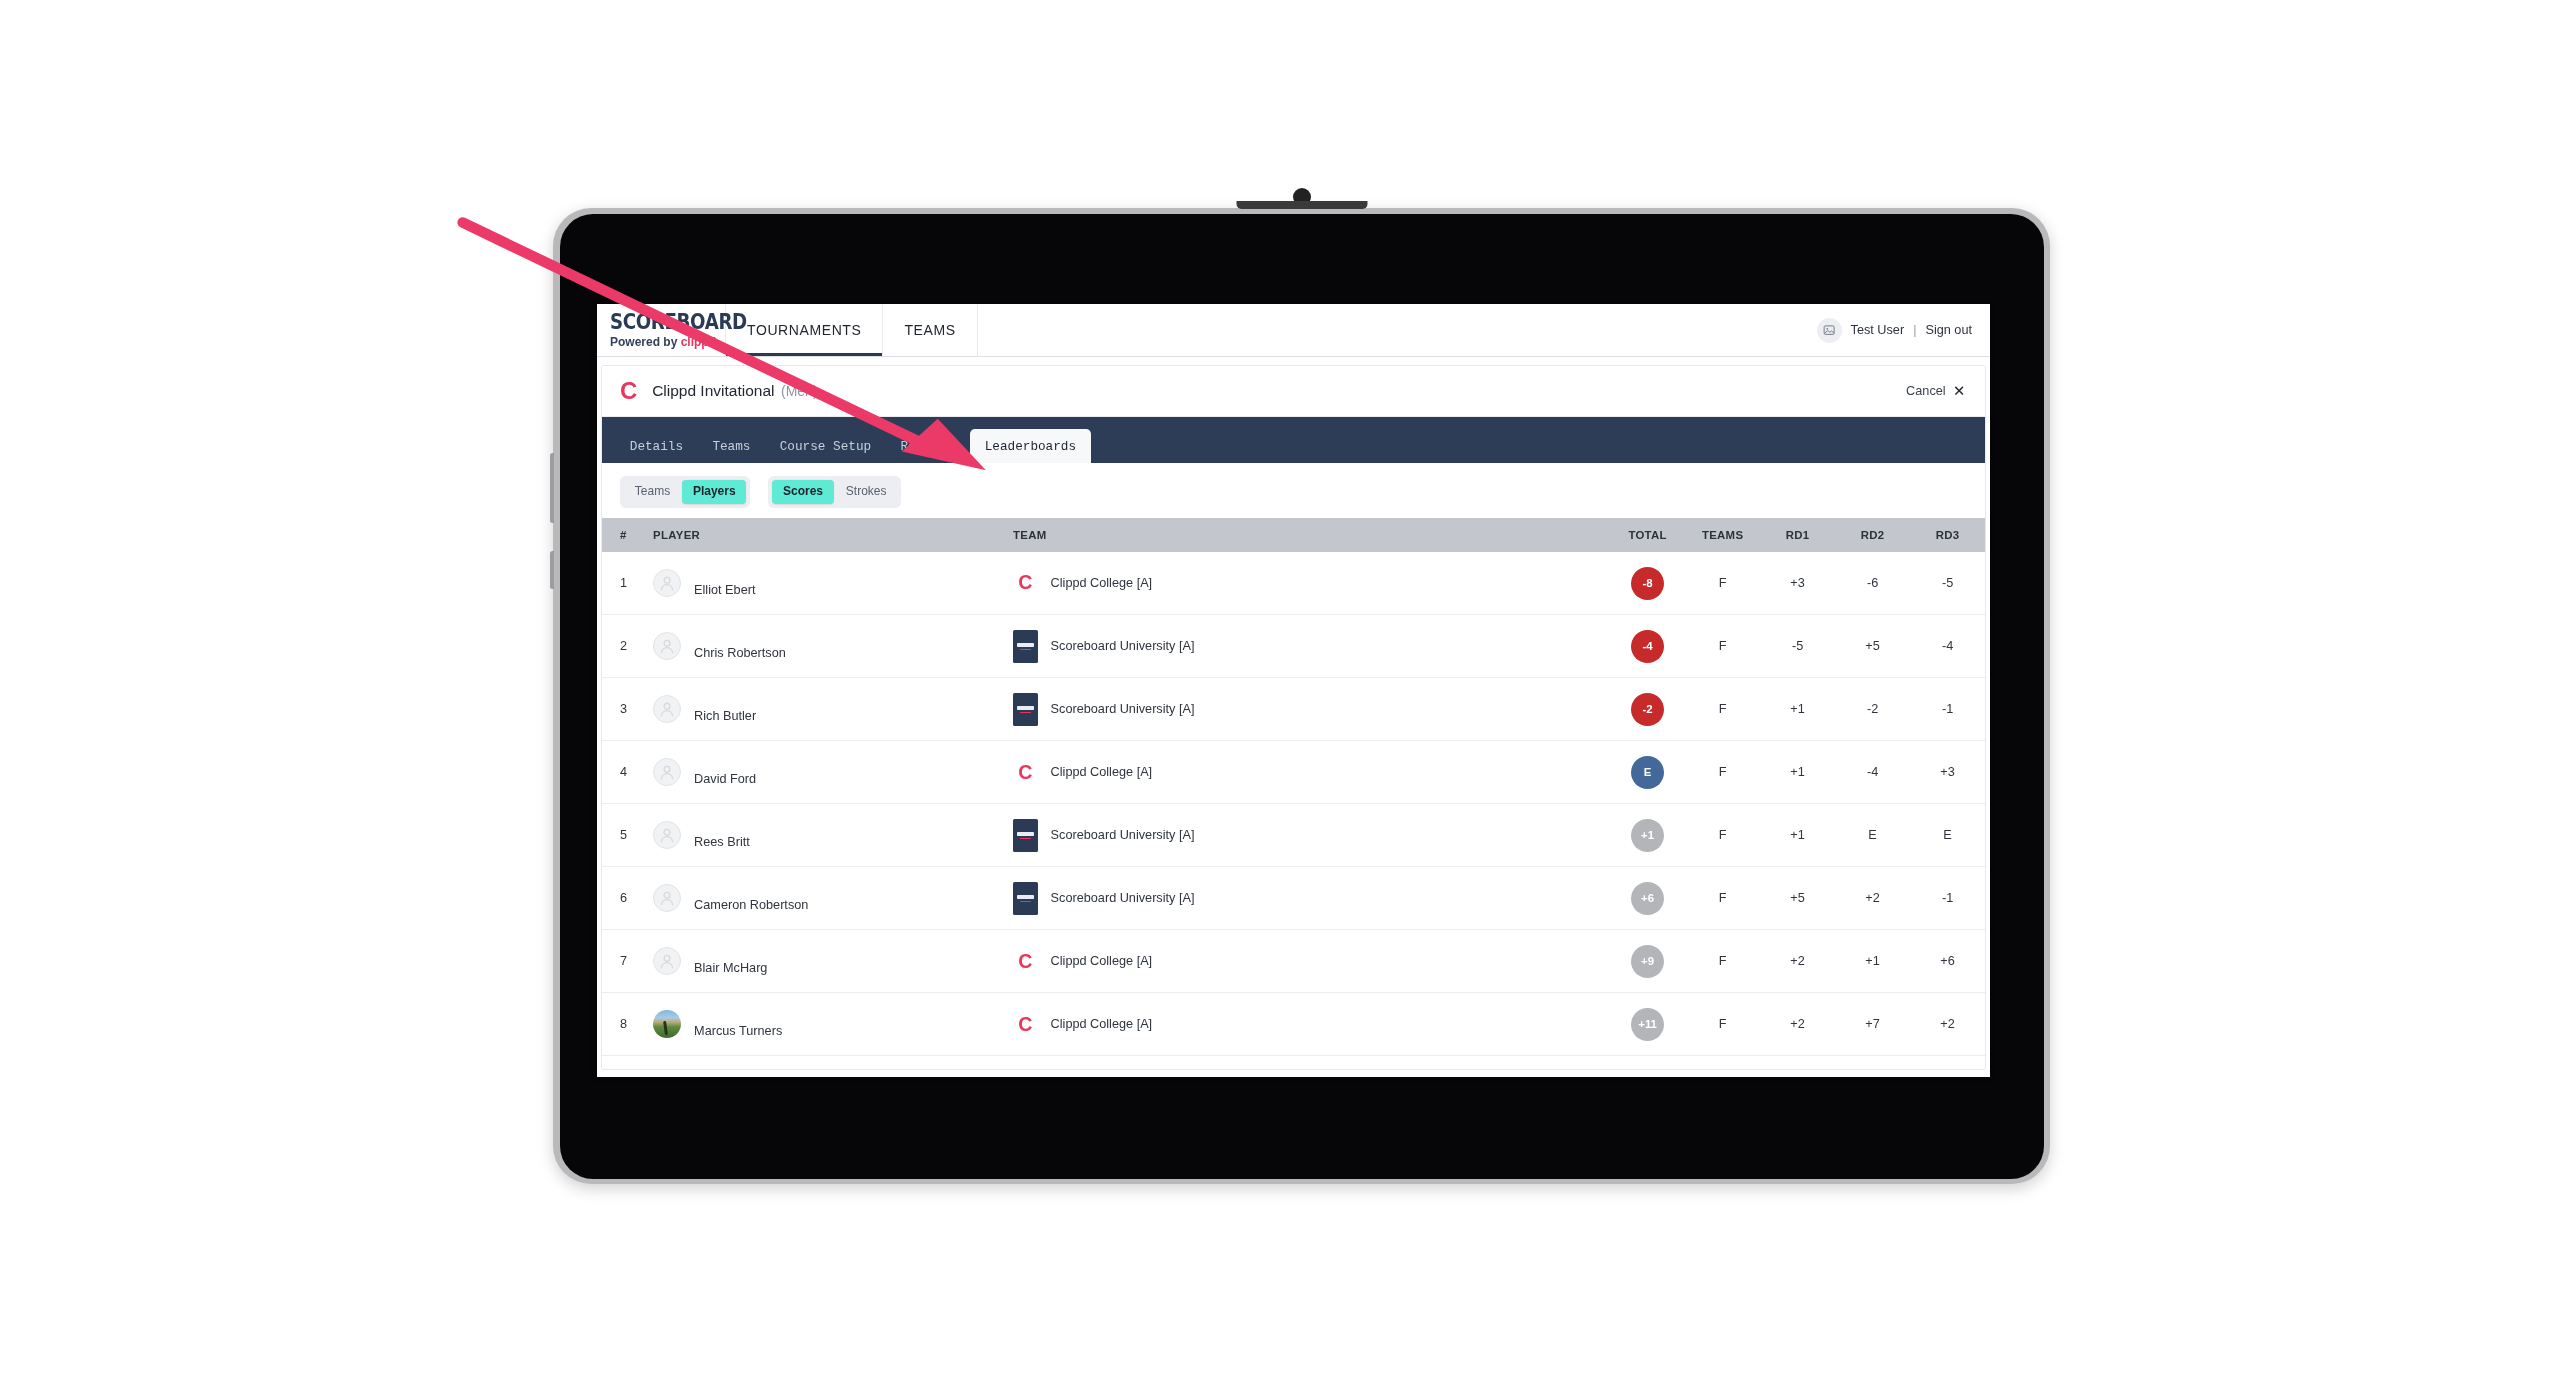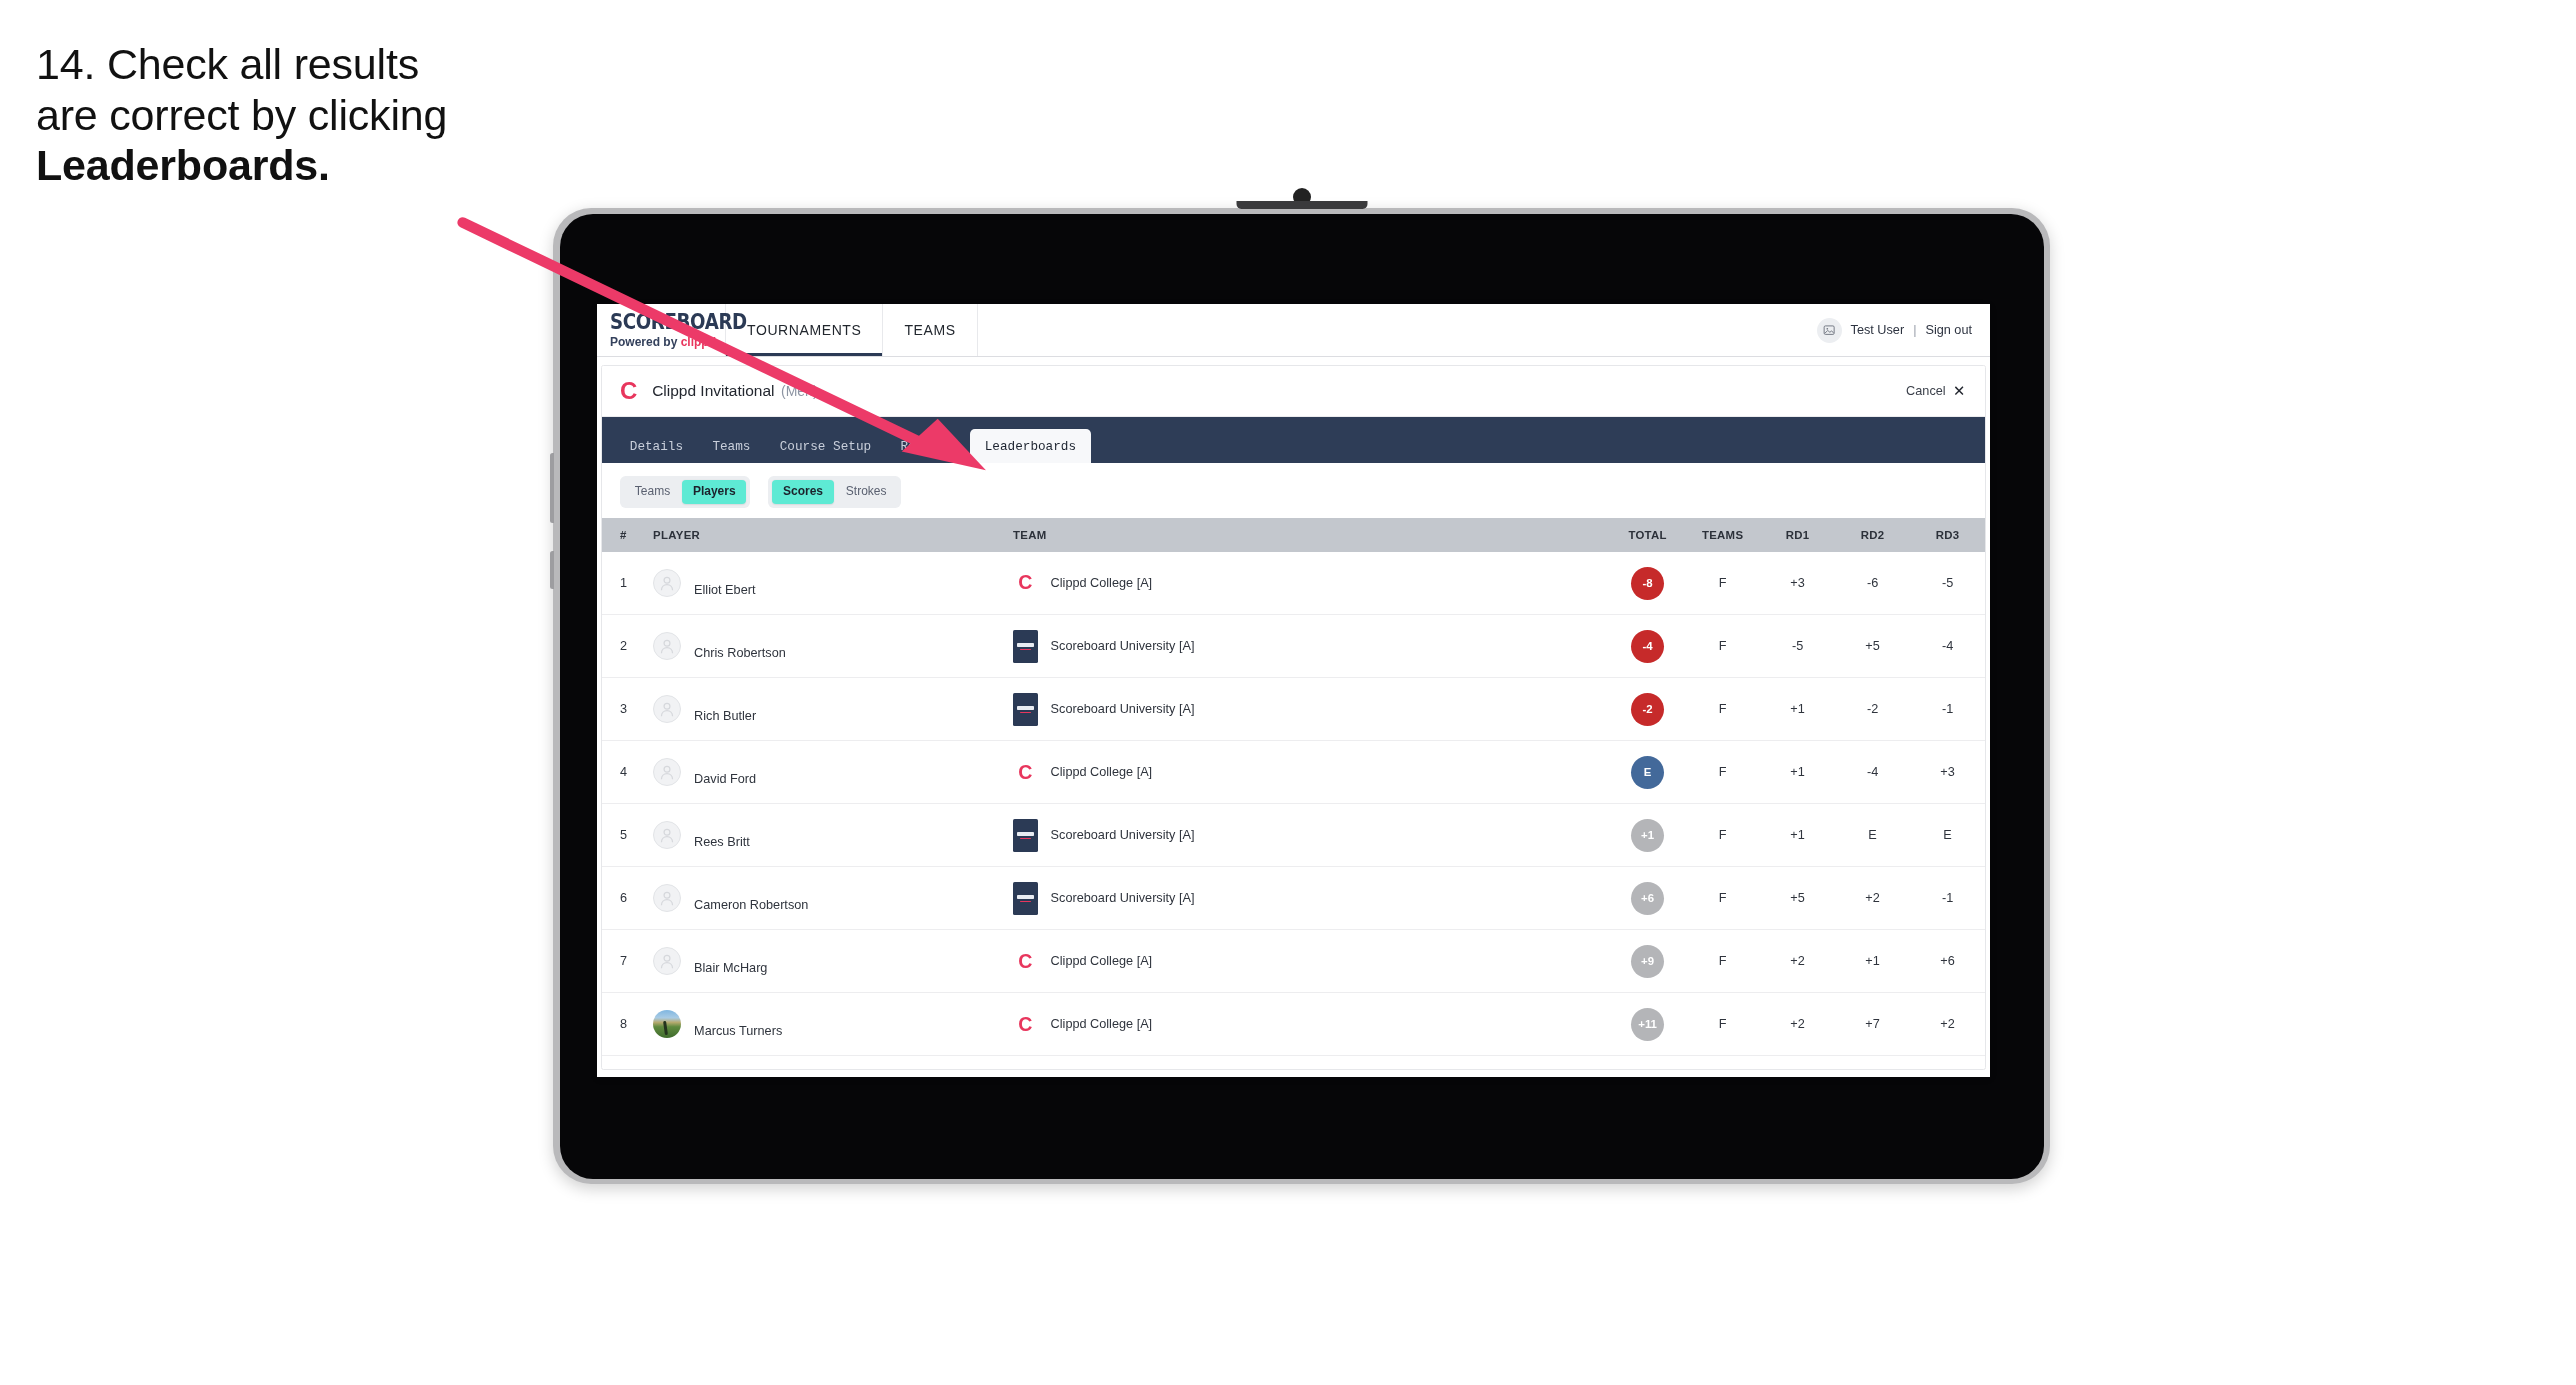--- a/index.html
+++ b/index.html
@@ -229,25 +229,20 @@
   }
   .badge.under { background:#c62a2a; }
   .badge.even  { background:#43699a; }
   .badge.over  { background:#b4b5b8; }
 </style>
 </head>
 <body>
 
 <div id="stage">
 
-  <div class="caption">
-    <span class="line">14. Check all results</span>
-    <span class="line">are correct by clicking</span>
-    <span class="line bold">Leaderboards.</span>
-  </div>
 
   <div class="tablet-outer">
     <div class="tablet-dot"></div>
     <div class="tablet-cam"></div>
     <div class="tablet-btn"></div>
     <div class="tablet-btn2"></div>
     <div class="tablet-bezel"></div>
   </div>
 
   <div class="app">

